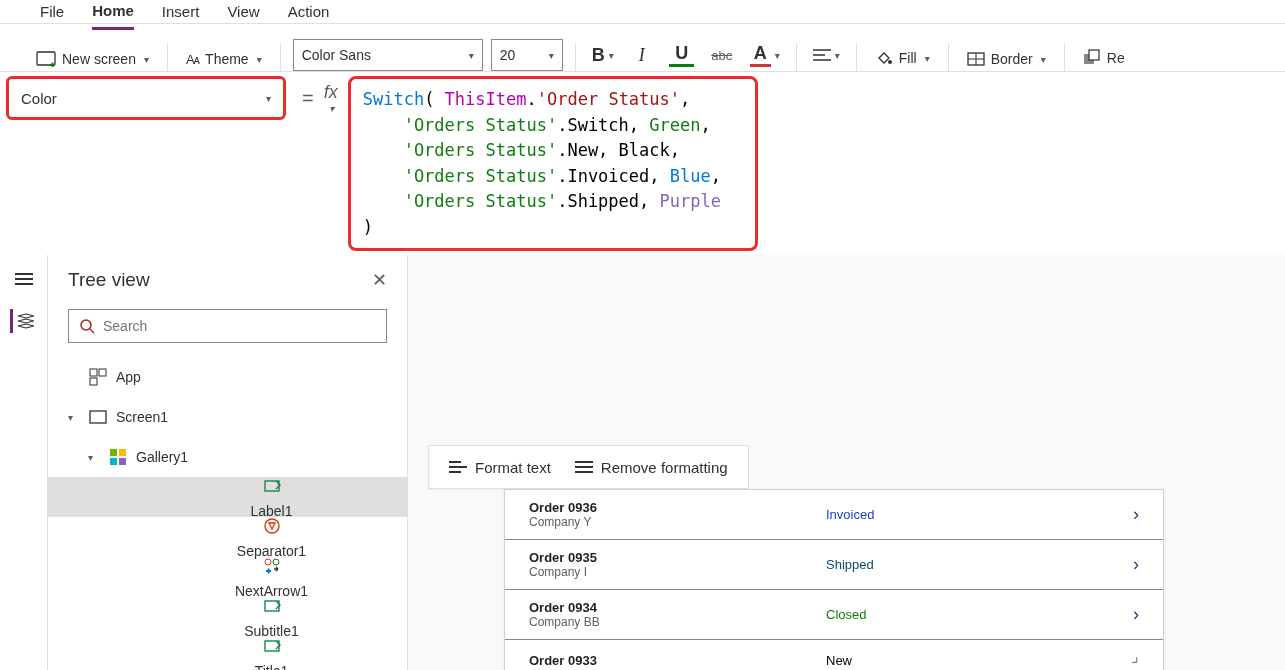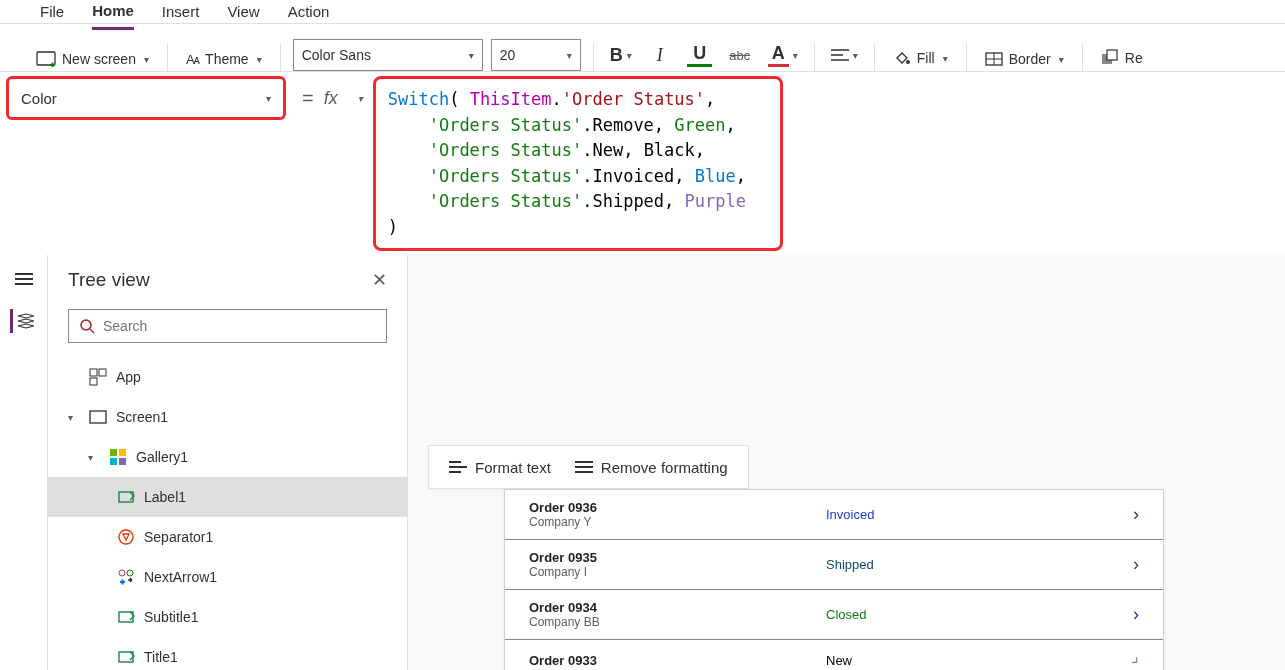--- a/index.html
+++ b/index.html
@@ -9,31 +9,31 @@
   .menubar { display: flex; align-items: center; height: 24px; padding: 0 40px; gap: 28px; border-bottom: 1px solid #e1dfdd; }
   .menu-item { font-size: 15px; color: #323130; cursor: pointer; padding: 8px 0; }
   .menu-item.active { font-weight: 600; border-bottom: 3px solid #742774; }
   
   
   .ribbon { display: flex; align-items: flex-end; height: 48px; padding: 0 30px; gap: 8px; border-bottom: 1px solid #e1dfdd; }
   .ribbon-sep { width: 1px; height: 28px; background: #e1dfdd; margin: 0 4px; }
   .ribbon-btn { display: flex; align-items: center; gap: 6px; padding: 4px 6px; cursor: pointer; font-size: 14px; color: #323130; }
   .chev { font-size: 10px; color: #605e5c; margin-left: 2px; }
   .font-select { border: 1px solid #8a8886; height: 32px; width: 190px; padding: 0 8px; display: flex; align-items: center; justify-content: space-between; background: #fff; cursor: pointer; }
-  .size-select { border: 1px solid #8a8886; height: 32px; width: 90px; padding: 0 8px; display: flex; align-items: center; justify-content: space-between; background: #fff; cursor: pointer; }
+  .size-select { border: 1px solid #8a8886; height: 32px; width: 72px; padding: 0 8px; display: flex; align-items: center; justify-content: space-between; background: #fff; cursor: pointer; }
   .icon-btn { display: flex; align-items: center; justify-content: center; width: 32px; height: 32px; cursor: pointer; font-size: 16px; }
   .icon-btn-wide { display: flex; align-items: center; gap: 2px; padding: 0 4px; height: 32px; cursor: pointer; }
   
   
   .formula-row { display: flex; align-items: stretch; }
   .prop-wrap { padding: 4px 6px; }
   .prop-select { border: 3px solid #ee2a2a; border-radius: 6px; height: 44px; width: 280px; padding: 0 12px; display: flex; align-items: center; justify-content: space-between; background: #fff; cursor: pointer; font-size: 15px; }
   .eq-fx { display: flex; align-items: center; gap: 10px; padding: 0 10px; color: #605e5c; height: 52px; }
   .eq { font-size: 20px; font-weight: 400; }
-  .fx { font-style: italic; font-size: 18px; display: flex; align-items: center; gap: 18px; cursor: pointer; }
+  .fx { font-style: italic; font-size: 18px; display: flex; align-items: center; gap: 0; cursor: pointer; flex-direction: column; }
   .formula-box { border: 3px solid #ee2a2a; border-radius: 8px; flex: 0 0 auto; width: 410px; padding: 8px 12px; font-family: Consolas, monospace; font-size: 17px; line-height: 1.5; white-space: pre; background: #fff; margin: 4px 0; }
   .tok-fn { color: #0078d4; }
   .tok-kw { color: #b300b3; }
   .tok-str { color: #a31515; }
   .tok-prop { color: #107c10; }
   .tok-green { color: #107c10; margin-top: 24px; }
   .tok-blue { color: #0078d4; }
   .tok-purple { color: #8764b8; }
   .tok-black { color: #000; }
   
@@ -49,21 +49,21 @@
   .tree-title { font-size: 19px; font-weight: 400; }
   .tree-close { cursor: pointer; font-size: 18px; color: #605e5c; }
   .search-wrap { padding: 8px 20px; }
   .search-box { border: 1px solid #8a8886; height: 34px; display: flex; align-items: center; padding: 0 10px; gap: 8px; }
   .search-box input { border: none; outline: none; flex: 1; font-size: 14px; color: #605e5c; }
   .tree-body { padding: 6px 0; overflow-y: auto; }
   .tree-node { display: flex; align-items: center; height: 40px; padding-left: 20px; cursor: pointer; gap: 8px; }
   .tree-node.selected { background: #e1dfdd; }
   .tree-indent-1 { padding-left: 20px; }
   .tree-indent-2 { padding-left: 40px; }
-  .tree-indent-3 { padding-left: 68px; }
+  .tree-indent-3 { padding-left: 88px; flex-direction: column; }
   .tree-caret { width: 12px; font-size: 10px; color: #605e5c; }
   .tree-icon { width: 20px; height: 20px; display: flex; align-items: center; justify-content: center; }
   
   
   .canvas-area { flex: 1; background: #faf9f8; position: relative; }
   .format-bar { position: absolute; top: 190px; left: 20px; background: #fff; border: 1px solid #e1dfdd; height: 44px; display: flex; align-items: center; gap: 24px; padding: 0 20px; box-shadow: 0 1px 2px rgba(0,0,0,0.05); }
   .format-btn { display: flex; align-items: center; gap: 8px; cursor: pointer; color: #323130; font-size: 15px; }
   .gallery-preview { position: absolute; top: 234px; left: 96px; width: 660px; background: #fff; border: 1px solid #d2d0ce; box-shadow: 0 2px 4px rgba(0,0,0,0.08); }
   .gallery-row { display: flex; align-items: center; justify-content: space-between; padding: 10px 24px 10px 24px; border-bottom: 1px solid #8a8886; }
   .gallery-row:last-child { border-bottom: none; }
@@ -192,21 +192,21 @@
     </div>
   </div>
   <div class="eq-fx">
     <span class="eq">=</span>
     <span class="fx">
       <span>fx</span>
       <span class="chev">▾</span>
     </span>
   </div>
   <div class="formula-box"><span class="tok-fn">Switch</span><span class="tok-black">(</span><span class="tok-kw"> ThisItem</span><span class="tok-black">.</span><span class="tok-str">'Order Status'</span><span class="tok-black">,</span>
-<span class="tok-prop">    'Orders Status'</span><span class="tok-black">.Remove, </span><span class="tok-green">Green</span><span class="tok-black">,</span>
+<span class="tok-prop">    'Orders Status'</span><span class="tok-black">.Switch, </span><span class="tok-green">Green</span><span class="tok-black">,</span>
 <span class="tok-prop">    'Orders Status'</span><span class="tok-black">.New, </span><span class="tok-black">Black</span><span class="tok-black">,</span>
 <span class="tok-prop">    'Orders Status'</span><span class="tok-black">.Invoiced, </span><span class="tok-blue">Blue</span><span class="tok-black">,</span>
 <span class="tok-prop">    'Orders Status'</span><span class="tok-black">.Shipped, </span><span class="tok-purple">Purple</span>
 <span class="tok-black">)</span></div>
 </div>
 
 <div class="main-area">
 
   <div class="left-rail">
     <div class="rail-icon">

